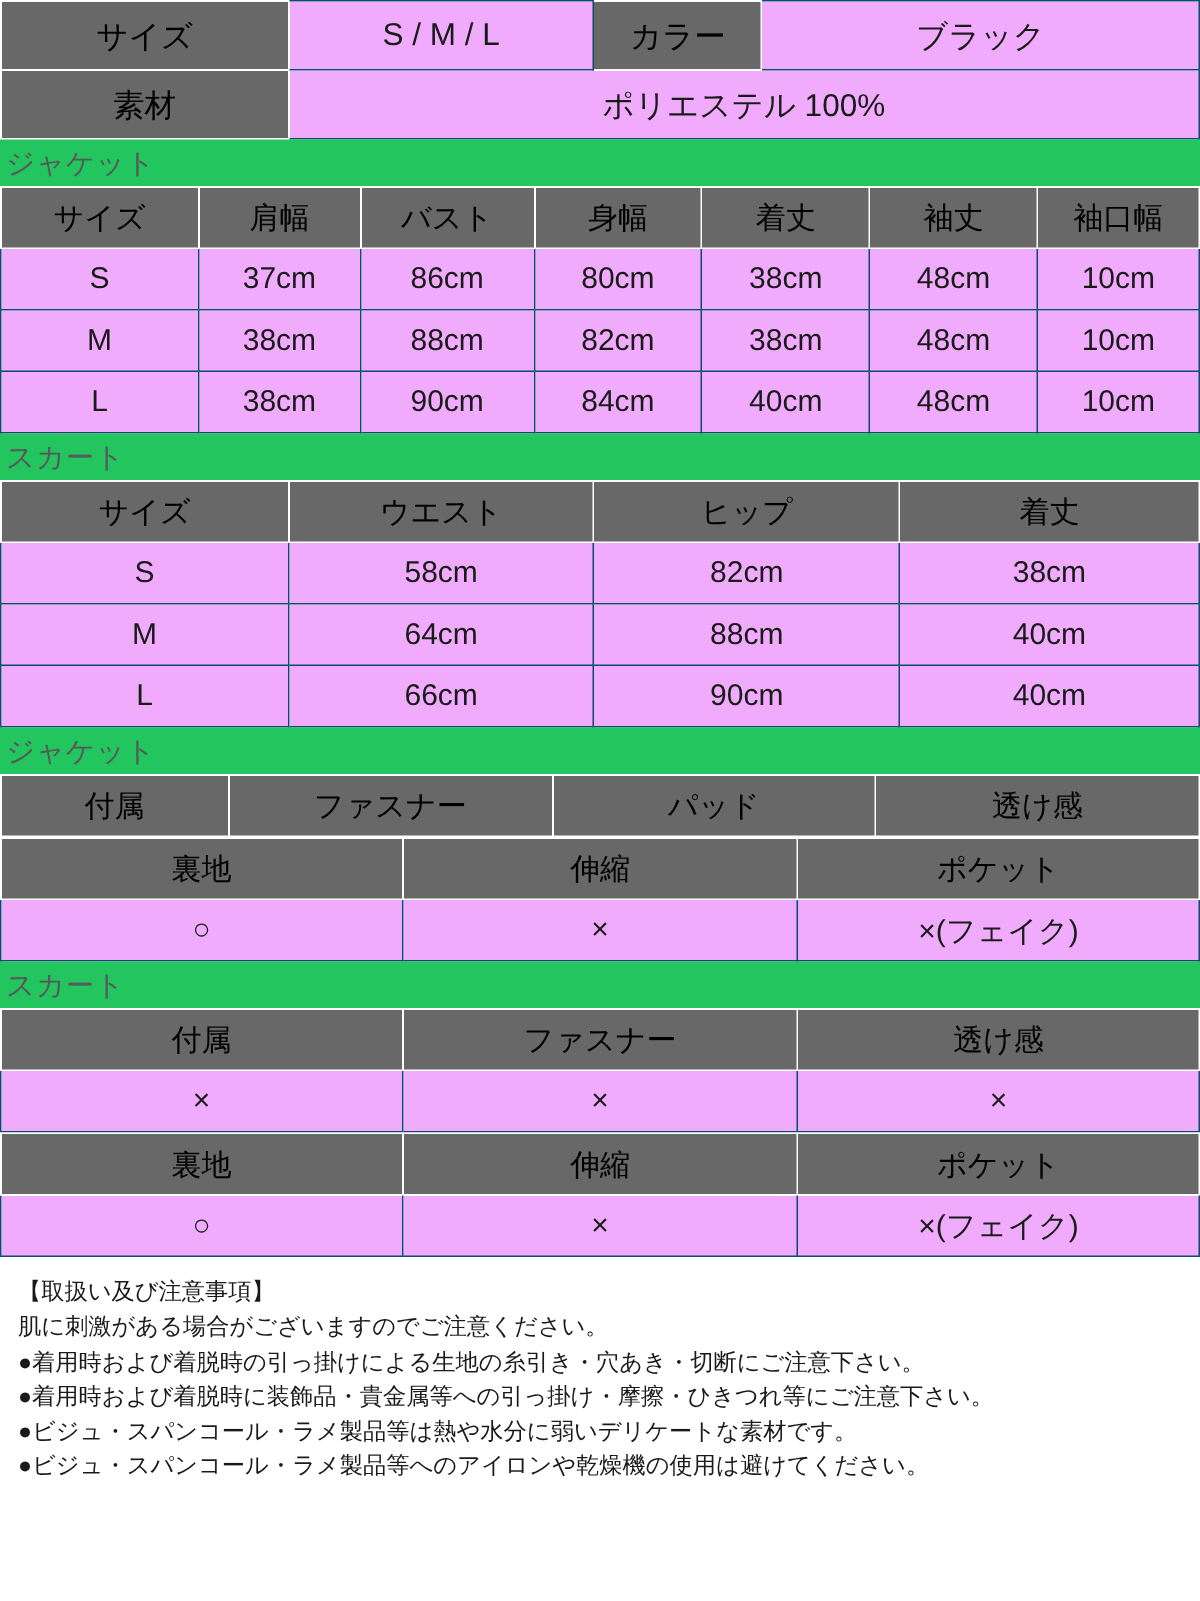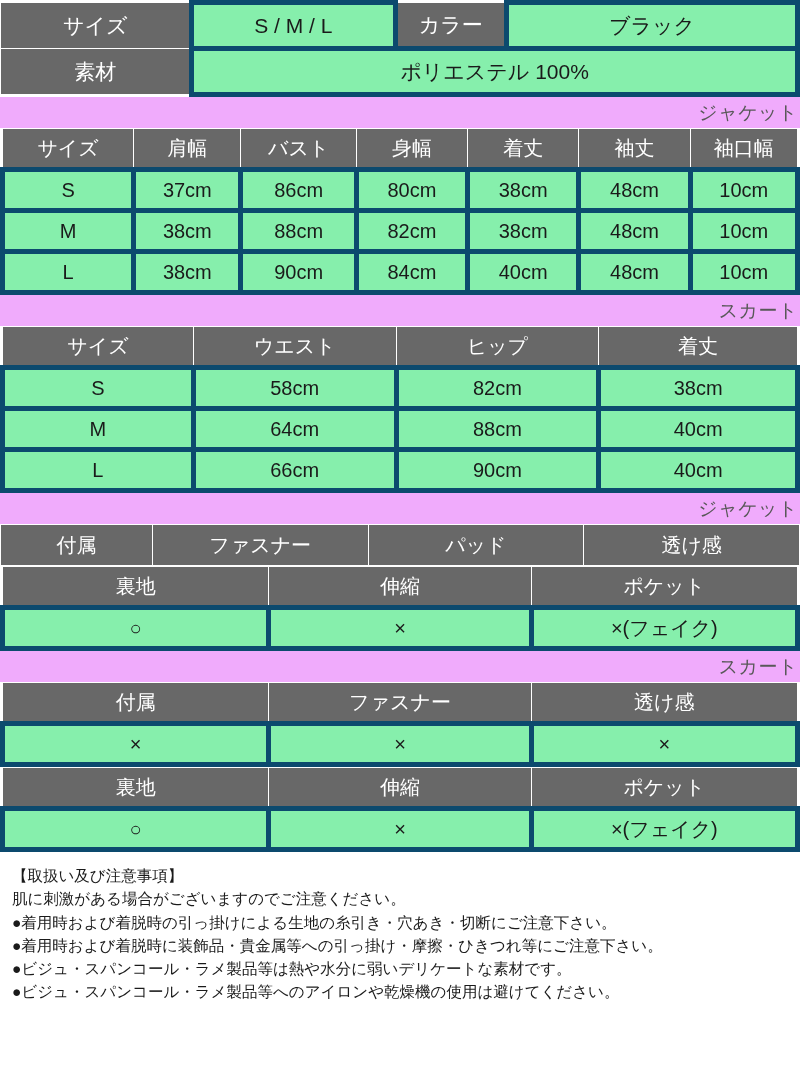--- a/index.html
+++ b/index.html
@@ -26,34 +26,33 @@
     text-align: center;
     font-weight: normal;
     padding: 0;
     height: 42px;
     font-size: 20px;
     white-space: nowrap;
     overflow: hidden;
   }
   .hdr {
     background: #686868;
-    color: #ffffff;
+    color: #000000;
   }
   .cell {
-    background: #86efac;
+    background: #f0abfc;
     color: #1a1a1a;
-    border: 5px solid #0c4a6e;
+    border: 1px solid #0c4a6e;
   }
   .section-label {
-    background: #f0abfc;
+    background: #22c55e;
     color: #585858;
     font-size: 19px;
     padding: 3px 2px 2px 4px;
     letter-spacing: 0.5px;
-    text-align: right;
   }
 
   
   .spec td { height: 46px; font-size: 21px; }
 
   .sz-tbl td { height: 41px; }
   .sk-tbl td { height: 41px; }
   .attr-tbl td { height: 41px; }
 
   .notes {

